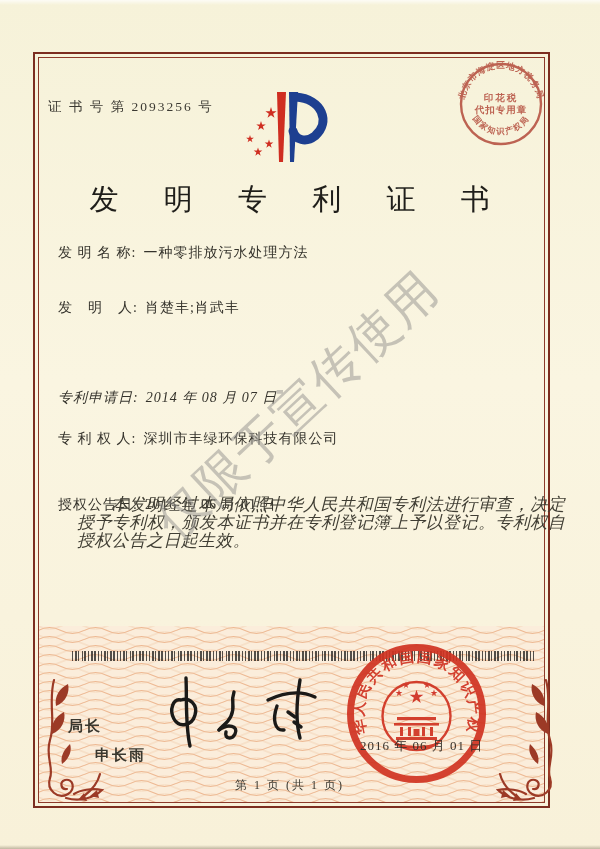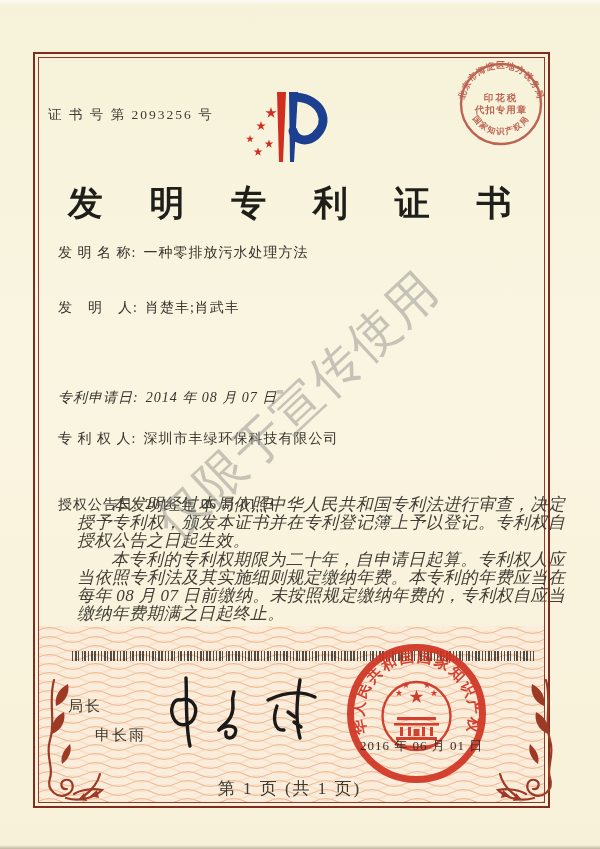--- a/index.html
+++ b/index.html
@@ -2,39 +2,39 @@
 <html><head>
 <meta charset="utf-8">
 <style>
   html,body{margin:0;padding:0;background:#e8e4d4;}
   .page{position:relative;width:600px;height:849px;margin:0 auto;overflow:hidden;
         background:linear-gradient(180deg,#f6f2d9 0%,#faf5e1 45%,#f8f1d9 100%);
         font-family:"Liberation Serif","DejaVu Serif",serif;color:#33312b;}
   .abs{position:absolute;}
   .frame-outer{left:33px;top:52px;width:513px;height:752px;border:2.5px solid #7c2d1f;}
   .frame-inner{position:absolute;left:3px;top:3px;right:3px;bottom:3px;border:1.3px solid #8d3a2a;}
-  .cert-no{left:48px;top:106px;font-size:13.5px;letter-spacing:2px;color:#3c3a33;}
-  .title{left:33px;top:180px;width:513px;text-align:center;font-size:35px;font-weight:bold;
+  .cert-no{left:48px;top:98px;font-size:13.5px;letter-spacing:2px;color:#3c3a33;}
+  .title{left:33px;top:180px;width:513px;text-align:center;font-size:29px;font-weight:normal;
          letter-spacing:19px;padding-left:19px;box-sizing:border-box;color:#1f1e1a;}
   .field-row{left:58px;font-size:14px;letter-spacing:1px;color:#35332c;white-space:nowrap;}
   .field-row .val{margin-left:7px;}
   .body-text{left:57px;top:496px;width:488px;font-size:17px;line-height:18.2px;
              font-style:italic;text-align:justify;color:#403e34;letter-spacing:.3px;margin-left:20px;}
   .body-text p{margin:0;text-indent:2em;}
   .watermark{left:142px;top:505px;font-size:50px;letter-spacing:2px;white-space:nowrap;
              color:rgba(150,148,144,.52);transform:rotate(-43deg);transform-origin:0 0;
              z-index:5;pointer-events:none;font-family:"Liberation Sans",sans-serif;}
   .barcode{left:72px;top:651px;width:462px;height:10px;opacity:.82;
            background:repeating-linear-gradient(90deg,#2d2b28 0 1.4px,transparent 1.4px 2.8px,
            #2d2b28 2.8px 4.8px,transparent 4.8px 6.4px,#2d2b28 6.4px 7.4px,transparent 7.4px 9.6px);}
   .signer{left:68px;font-family:"Liberation Sans","DejaVu Sans",sans-serif;
-          font-weight:normal;font-size:15px;color:#3a382f;letter-spacing:2px;}
+          font-weight:bold;font-size:15px;color:#3a382f;letter-spacing:2px;margin-top:20px;}
   .seal-date{left:360px;top:737px;width:130px;font-size:13px;letter-spacing:1px;
              color:#36302a;z-index:7;}
-  .footer{left:33px;top:777px;width:513px;text-align:center;font-size:17px;
+  .footer{left:33px;top:777px;width:513px;text-align:center;font-size:12px;
           letter-spacing:2px;color:#3c3a32;}
   .edge-top{left:0;top:0;width:600px;height:5px;background:linear-gradient(180deg,rgba(255,255,255,.75),rgba(255,255,255,0));}
   .edge-bottom{left:0;top:845px;width:600px;height:4px;background:linear-gradient(0deg,rgba(110,95,75,.4),rgba(110,95,75,0));}
   svg{display:block;}
 </style>
 </head>
 <body>
 
 <div class="page">
 
@@ -139,21 +139,20 @@
   </div>
   <div class="abs field-row" style="top:430px;">
     <span>专 利 权 人:</span><span class="val">深圳市丰绿环保科技有限公司</span>
   </div>
   <div class="abs field-row" style="top:473px;margin-top:23px;">
     <span>授权公告日:</span><span class="val">2016 年 06 月 01 日</span>
   </div>
 
   <div class="abs body-text">
     <p>本发明经过本局依照中华人民共和国专利法进行审查，决定授予专利权，颁发本证书并在专利登记簿上予以登记。专利权自授权公告之日起生效。</p>
-    <p>本专利的专利权期限为二十年，自申请日起算。专利权人应当依照专利法及其实施细则规定缴纳年费。本专利的年费应当在每年 08 月 07 日前缴纳。未按照规定缴纳年费的，专利权自应当缴纳年费期满之日起终止。</p>
   </div>
 
   <div class="abs watermark">仅限于宣传使用</div>
 
   <div class="abs barcode"></div>
 
   <div class="abs signer" style="top:697px;">局长</div>
   <div class="abs signer" style="top:726px;padding-left:27px;">申长雨</div>
 
   <svg class="abs" style="left:148px;top:668px;" width="178" height="85" viewBox="0 0 178 85">

